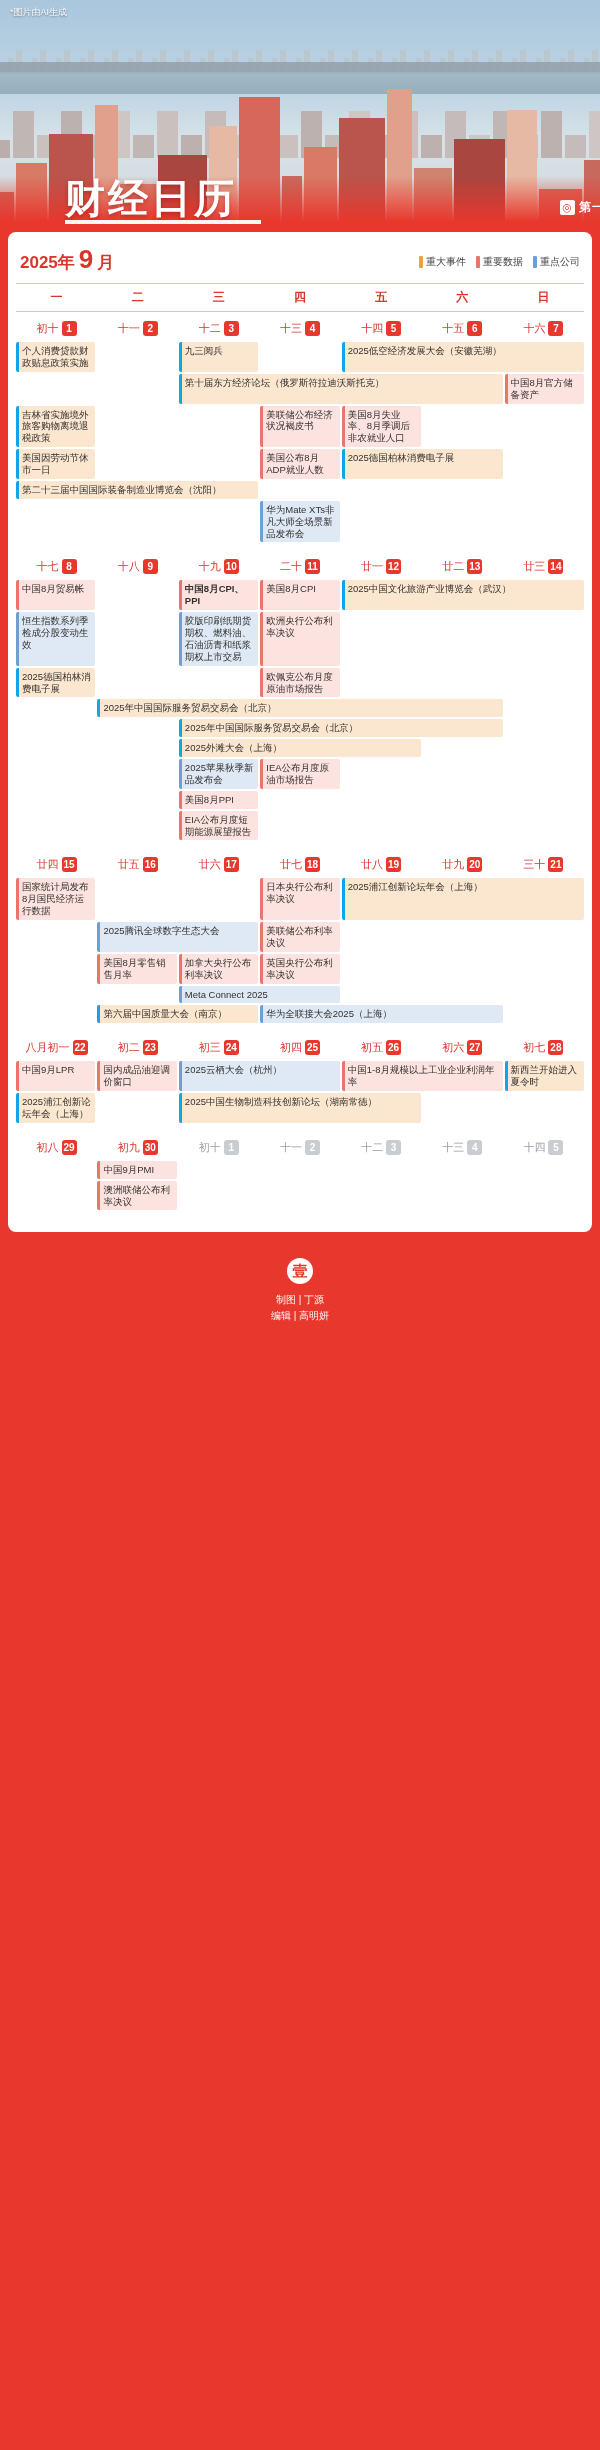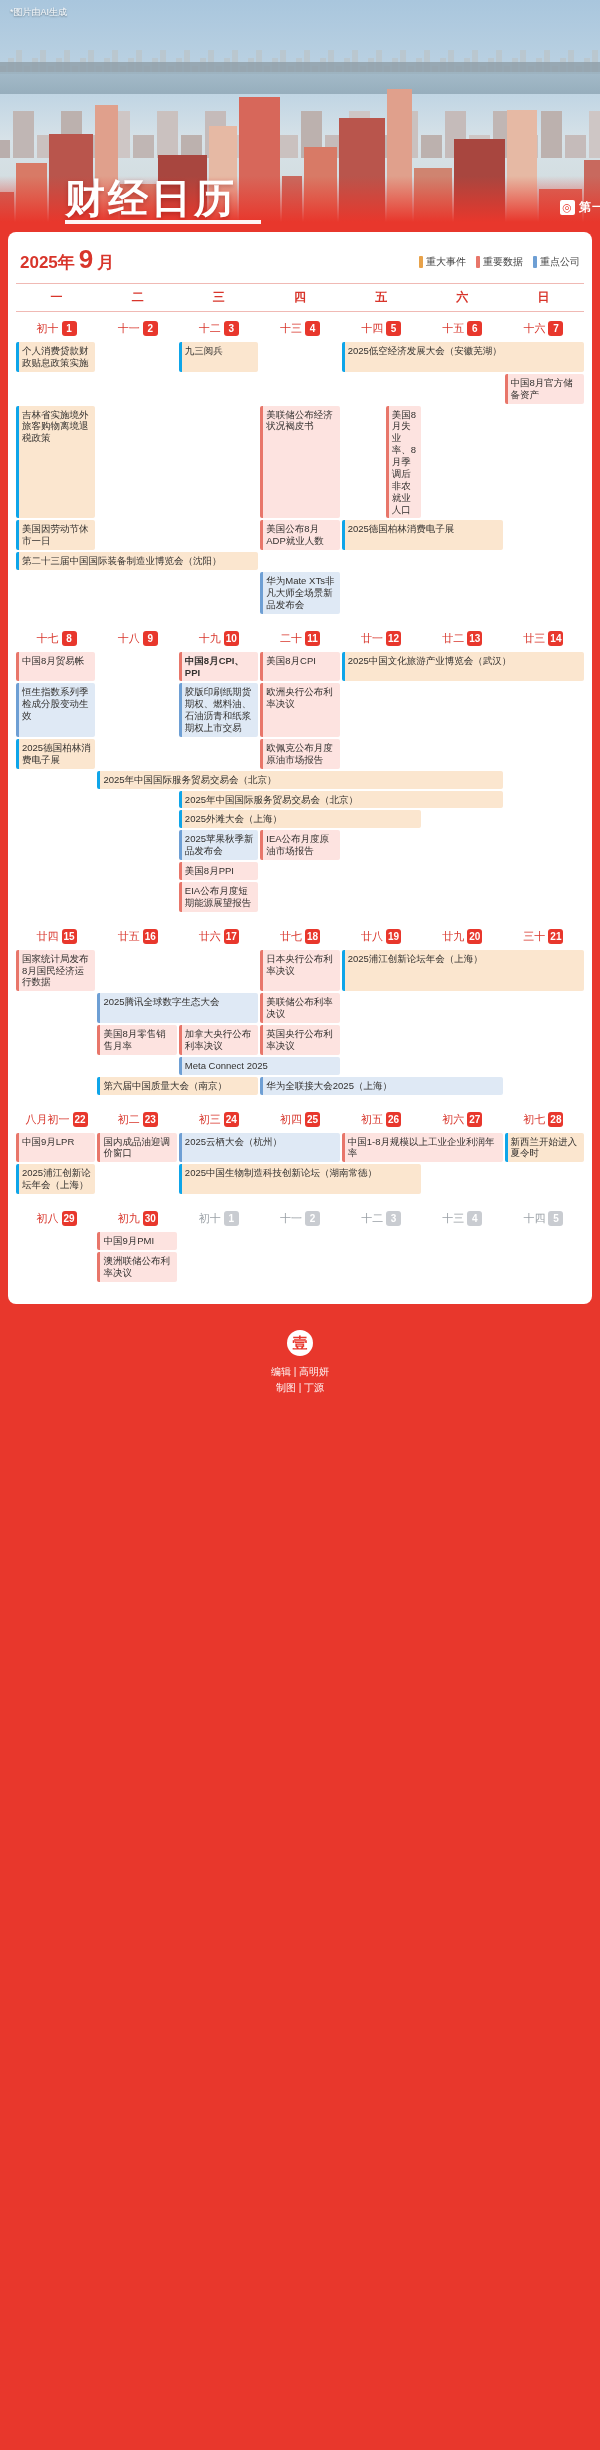--- a/index.html
+++ b/index.html
@@ -329,24 +329,25 @@
             </div>
             <div class="dcell">
               <span class="lunar">十六</span>
               <span class="num">7</span>
             </div>
           </div>
           <div class="grid">
             <div class="ev bmajor" style="grid-column:1 / span 1; grid-row:1;">个人消费贷款财政贴息政策实施</div>
             <div class="ev bmajor" style="grid-column:3 / span 1; grid-row:1;">九三阅兵</div>
             <div class="ev bmajor" style="grid-column:5 / span 3; grid-row:1;">2025低空经济发展大会（安徽芜湖）</div>
+            <div class="ev bmajor" style="grid-column:3 / span 4; grid-row:2;">第十届东方经济论坛（俄罗斯符拉迪沃斯托克）</div>
             <div class="ev bdata" style="grid-column:7 / span 1; grid-row:2;">中国8月官方储备资产</div>
             <div class="ev bmajor" style="grid-column:1 / span 1; grid-row:3;">吉林省实施境外旅客购物离境退税政策</div>
             <div class="ev bdata" style="grid-column:4 / span 1; grid-row:3;">美联储公布经济状况褐皮书</div>
-            <div class="ev bdata" style="grid-column:5 / span 1; grid-row:3;margin-left:44px;">美国8月失业率、8月季调后非农就业人口</div>
+            <div class="ev bdata" style="grid-column:5 / span 1; grid-row:3;">美国8月失业率、8月季调后非农就业人口</div>
             <div class="ev bmajor" style="grid-column:1 / span 1; grid-row:4;">美国因劳动节休市一日</div>
             <div class="ev bdata" style="grid-column:4 / span 1; grid-row:4;">美国公布8月ADP就业人数</div>
             <div class="ev bmajor" style="grid-column:5 / span 2; grid-row:4;">2025德国柏林消费电子展</div>
             <div class="ev bmajor" style="grid-column:1 / span 3; grid-row:5;">第二十三届中国国际装备制造业博览会（沈阳）</div>
             <div class="ev bcomp" style="grid-column:4 / span 1; grid-row:6;">华为Mate XTs非凡大师全场景新品发布会</div>
           </div>
         </div>
         <div class="sect">
           <div class="daterow">
             <div class="dcell">
@@ -518,18 +519,18 @@
             <div class="ev bdata" style="grid-column:2 / span 1; grid-row:1;">中国9月PMI</div>
             <div class="ev bdata" style="grid-column:2 / span 1; grid-row:2;">澳洲联储公布利率决议</div>
           </div>
         </div>
       </div>
   </div>
 
   <div class="footer">
     <div class="logo">壹</div>
     <div class="credits" id="credits">
+        <div>制图 | 丁源</div>
         <div>编辑 | 高明妍</div>
-        <div>制图 | 丁源</div>
       </div>
   </div>
 
 </div>
 
 </body></html>

